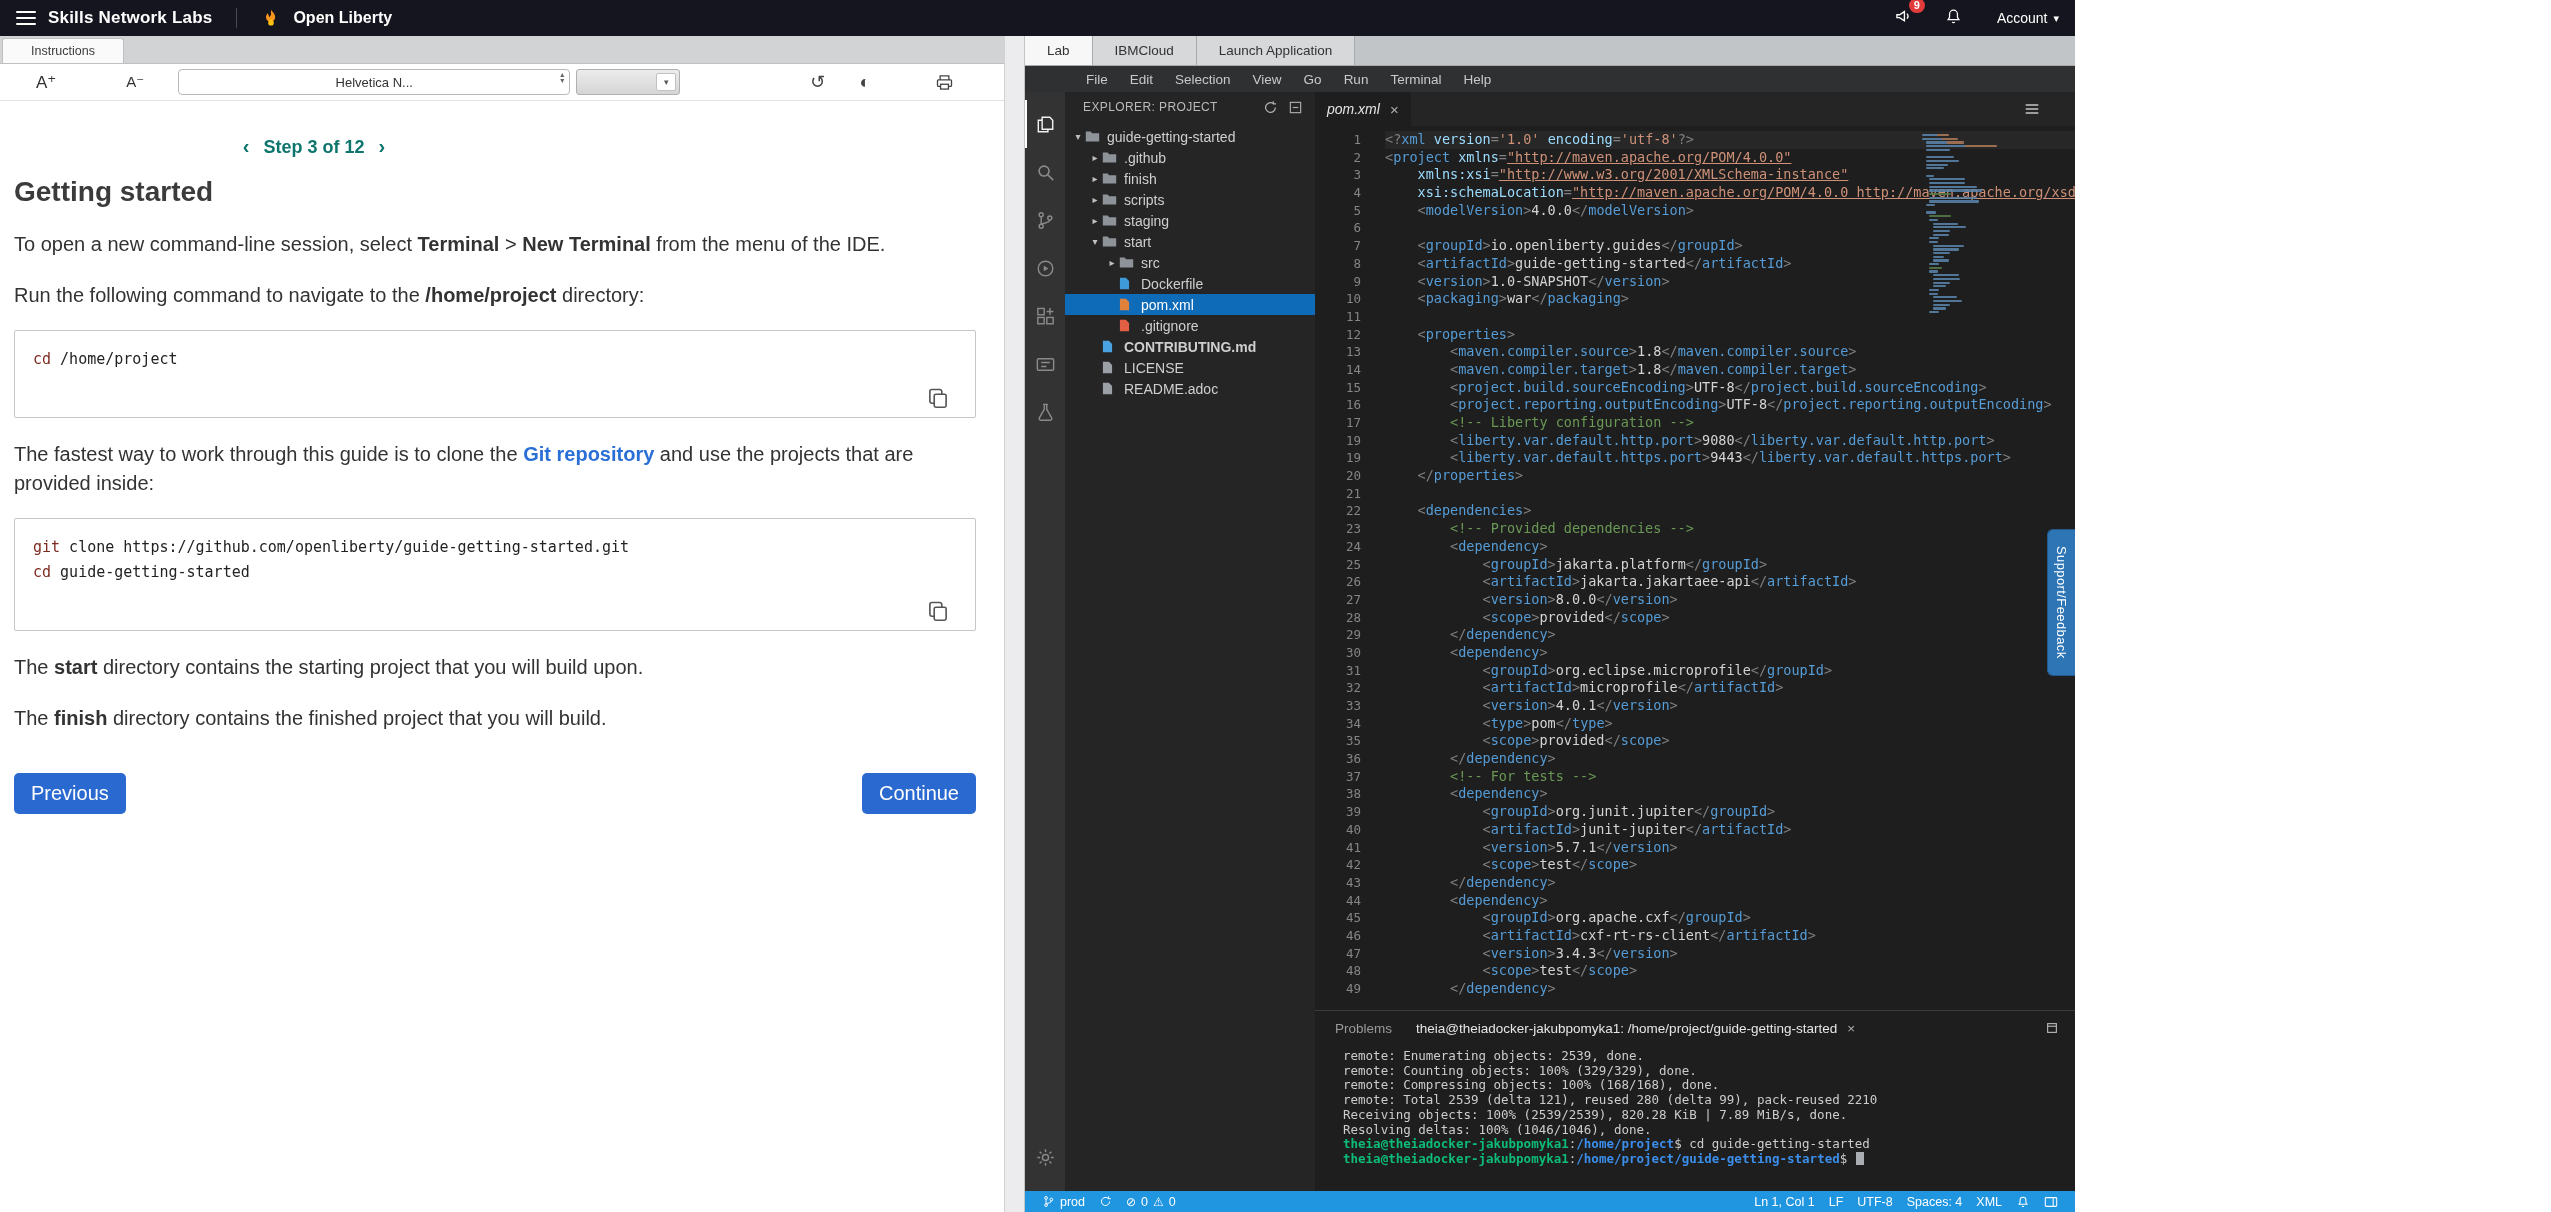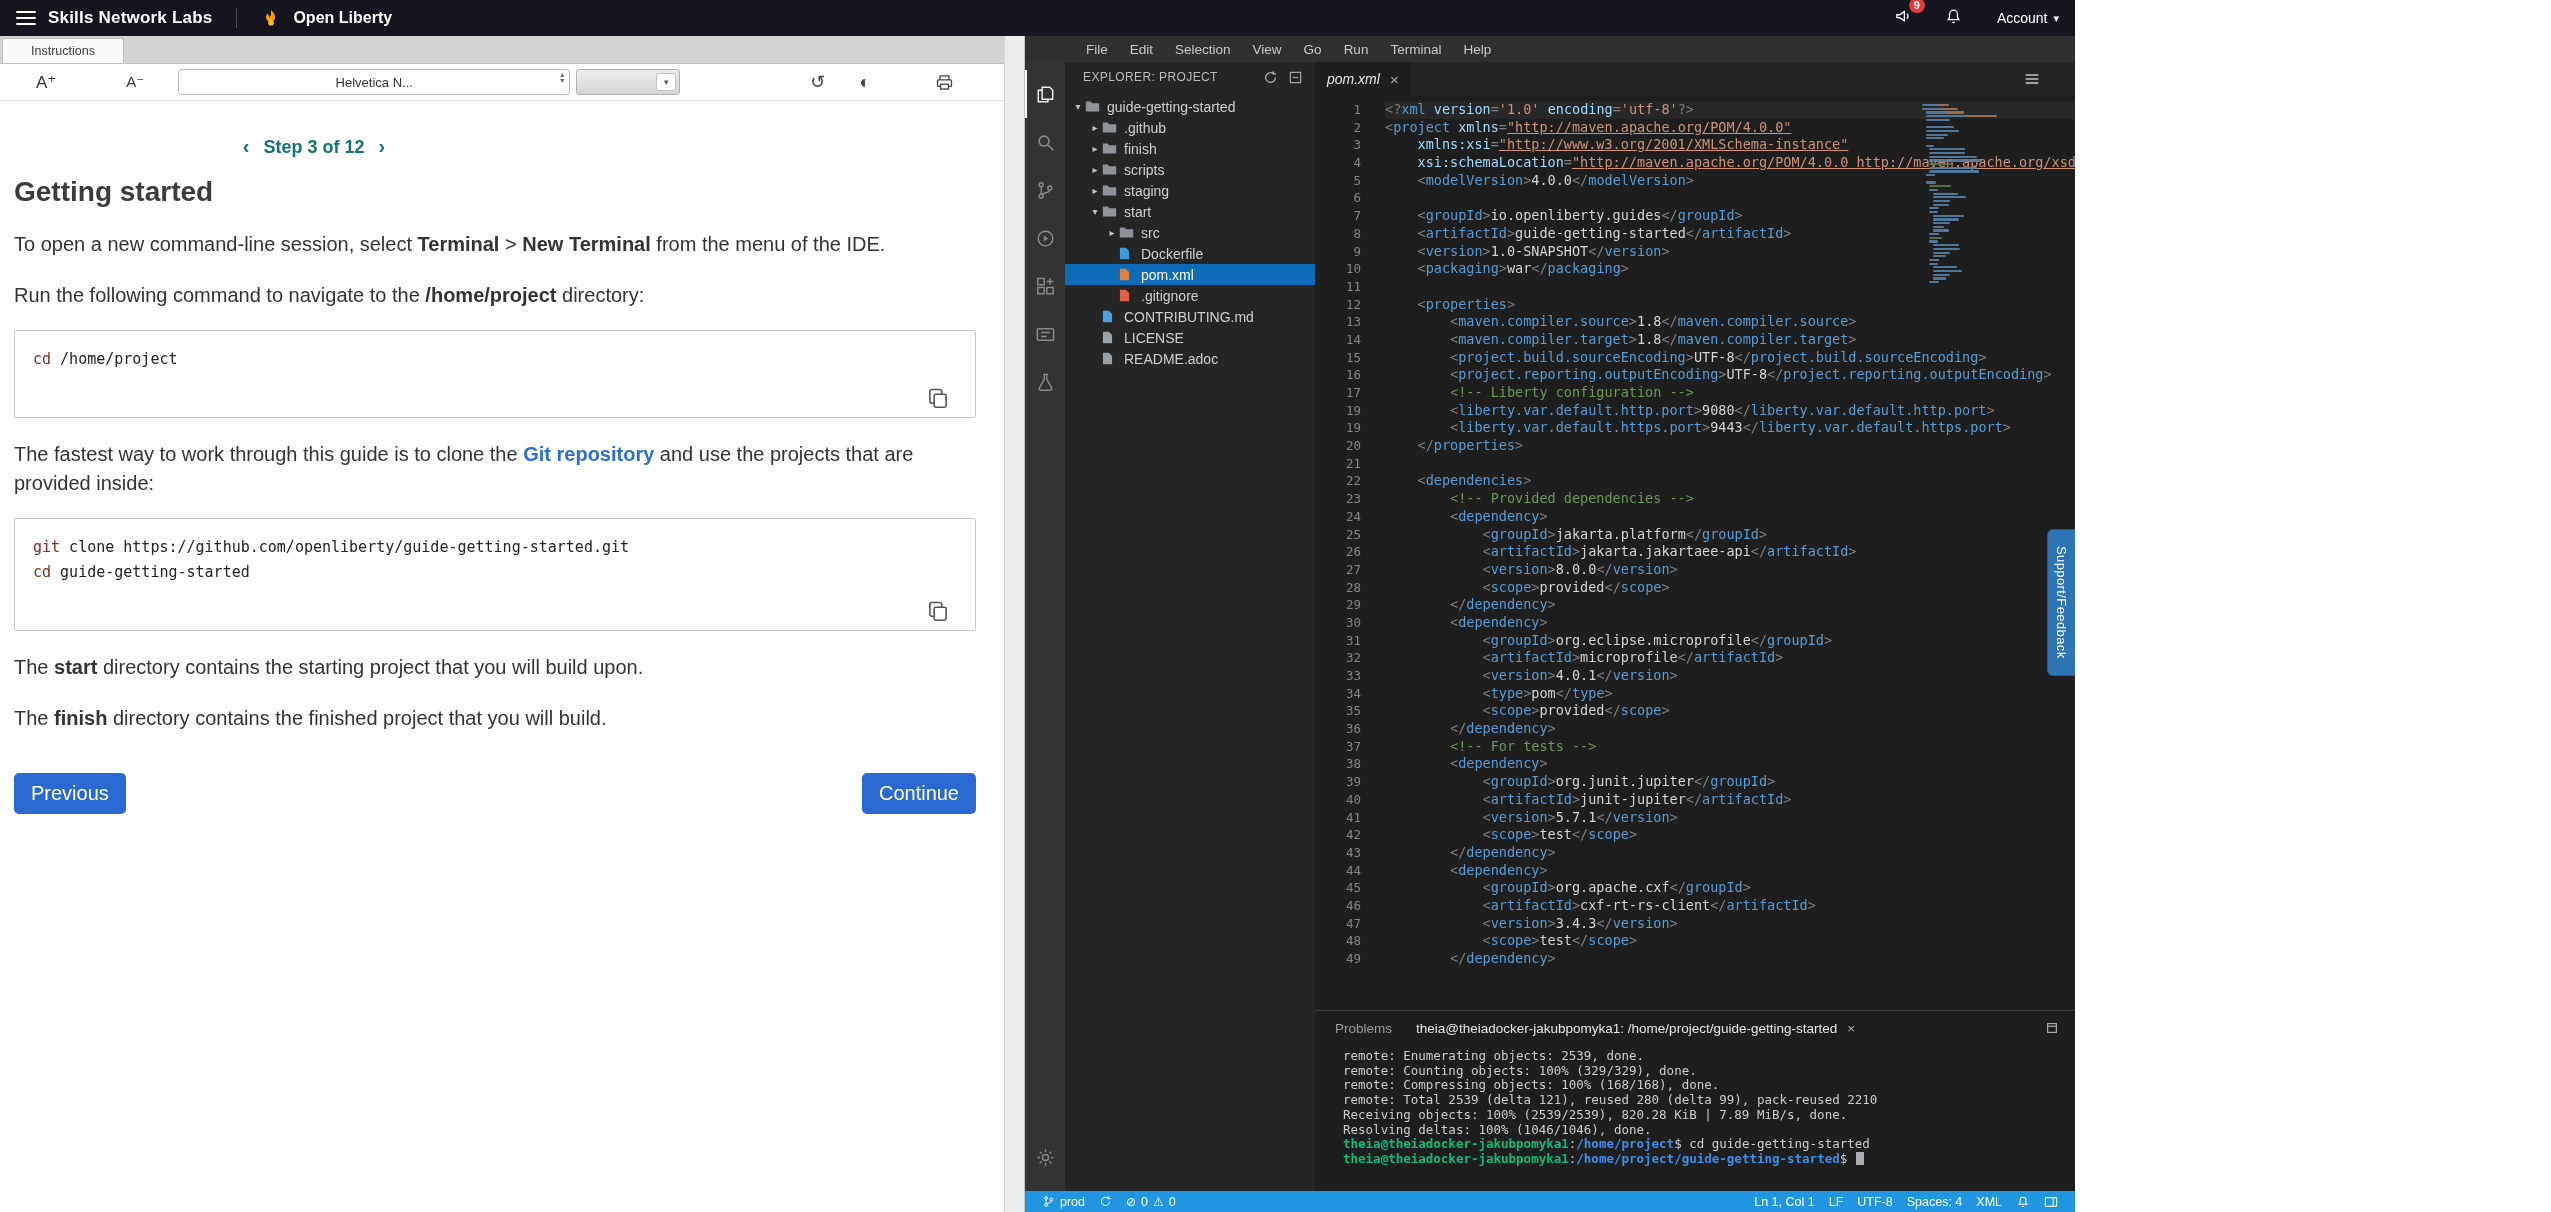--- a/index.html
+++ b/index.html
@@ -220,20 +220,25 @@
         <div class="btnrow">
           <button class="navbtn">Previous</button>
           <button class="navbtn">Continue</button>
         </div>
       </div>
     </section>
 
     <div class="splitter"></div>
 
     <section class="ide">
+      <div class="toptabs" id="ideTopTabs">
+          <div class="ttab active">Lab</div>
+          <div class="ttab">IBMCloud</div>
+          <div class="ttab">Launch Application</div>
+        </div>
       <nav class="menubar" id="menubar">
           <span>File</span>
           <span>Edit</span>
           <span>Selection</span>
           <span>View</span>
           <span>Go</span>
           <span>Run</span>
           <span>Terminal</span>
           <span>Help</span>
         </nav>
@@ -412,21 +417,21 @@
               </div>
               <div class="trow" style="padding-left: 40px;">
                 <span class="chev"></span>
                 <span class="ficon">
                   <svg viewBox="0 0 12 14" width="11" height="13">
                     <path d="M1 .8h6.5L11 4.3v9H1z" fill="#e25f43"></path>
                   </svg>
                 </span>
                 <span>.gitignore</span>
               </div>
-              <div class="trow" style="padding-left: 23px;">
+              <div class="trow" style="padding-left: 23px; font-weight: bold;">
                 <span class="chev"></span>
                 <span class="ficon">
                   <svg viewBox="0 0 12 14" width="11" height="13">
                     <path d="M1 .8h6.5L11 4.3v9H1z" fill="#4aa3e0"></path>
                   </svg>
                 </span>
                 <span>CONTRIBUTING.md</span>
               </div>
               <div class="trow" style="padding-left: 23px;">
                 <span class="chev"></span>

